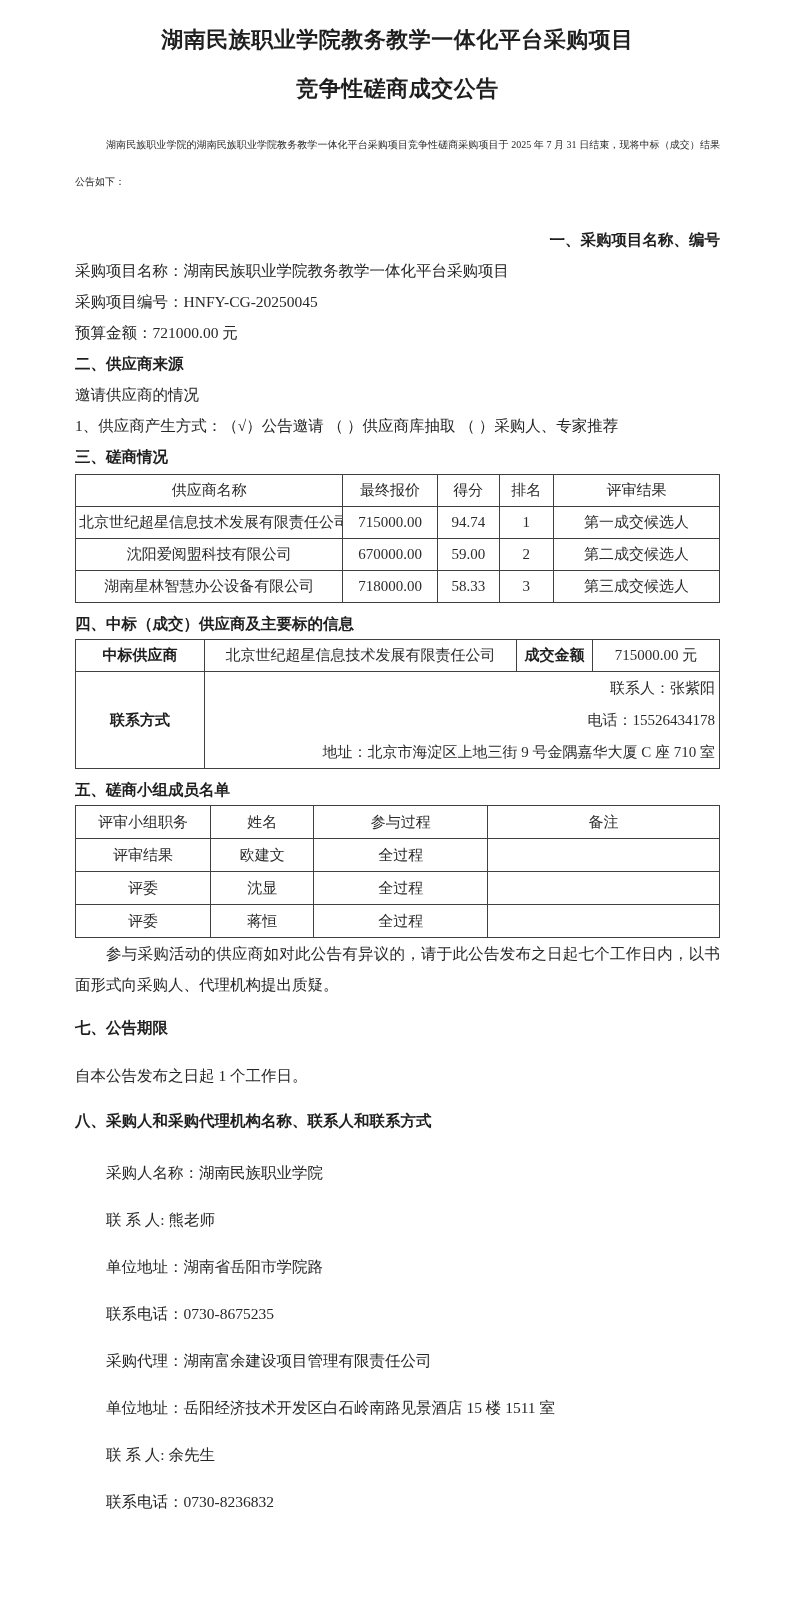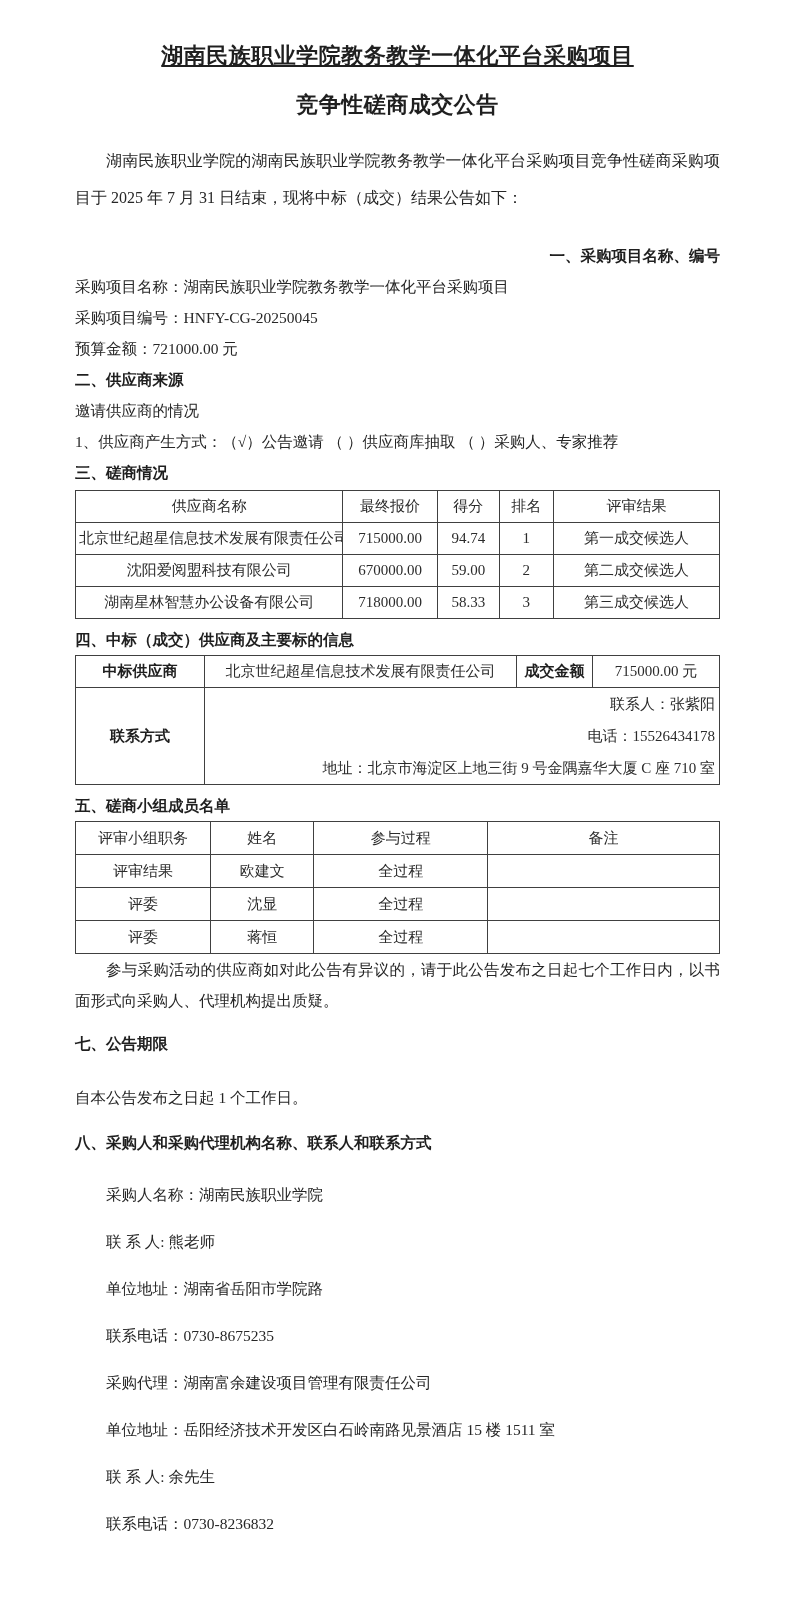--- a/index.html
+++ b/index.html
@@ -17,25 +17,25 @@
     padding: 0 80px 0 75px;
   }
   .doc-title {
     font-size: 22px;
     font-weight: bold;
     text-align: center;
     line-height: 24px;
     color: #1f1f1f;
     letter-spacing: 0.5px;
   }
-  .doc-title.first { margin-top: 44px; text-decoration: underline; }
+  .doc-title.first { margin-top: 28px; }
   .doc-title.second { margin-top: 25px; }
   .intro {
     margin-top: 25px;
-    font-size: 16px;
+    font-size: 10px;
     line-height: 37px;
     text-align: justify;
     text-indent: 31px;
   }
   .line, .heading {
     font-size: 15.5px;
     line-height: 31px;
   }
   .heading { font-weight: bold; color: #1f1f1f; }
   .mt-h1 { margin-top: 24px; text-align: right; }
@@ -65,21 +65,21 @@
   .mt-h5 { margin-top: 5px; }
   .tbl3 tr { height: 33px; }
   .mt-h6 { margin-top: 6px; }
   .para {
     font-size: 15.5px;
     line-height: 31px;
     text-align: justify;
     text-indent: 31px;
   }
   .mt-h7 { margin-top: 12px; }
-  .s7-body { margin-top: 23px; }
+  .s7-body { margin-top: 17px; }
   .mt-h8 { margin-top: 14px; }
   .contact-line {
     font-size: 15.5px;
     line-height: 31px;
     margin-top: 16px;
     padding-left: 31px;
   }
   .contact-line.first { margin-top: 21px; }
 </style>
 </head>

